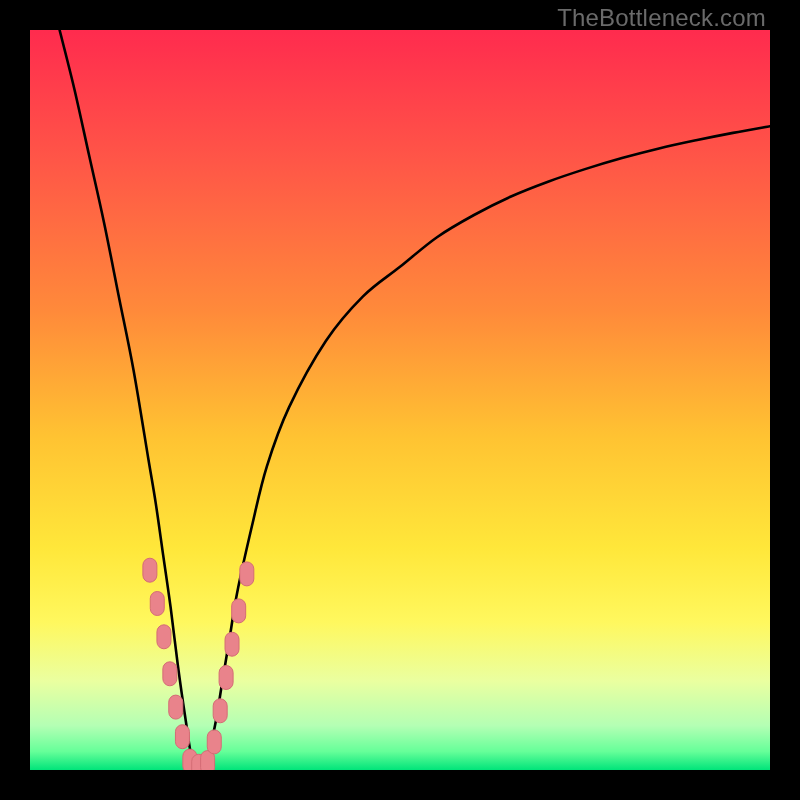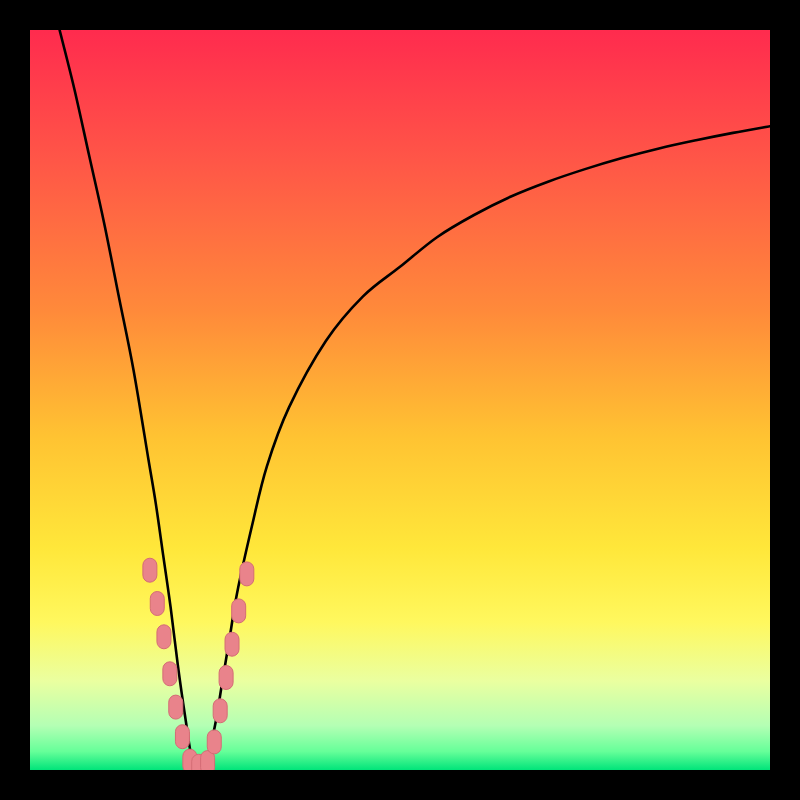--- a/index.html
+++ b/index.html
@@ -83,13 +83,14 @@
           <rect x="177.26" y="699.88" width="14" height="24" rx="7" fill="#e9838b" stroke="#d46c75" stroke-width="1"></rect>
           <rect x="183.18" y="668.80" width="14" height="24" rx="7" fill="#e9838b" stroke="#d46c75" stroke-width="1"></rect>
           <rect x="189.10" y="635.50" width="14" height="24" rx="7" fill="#e9838b" stroke="#d46c75" stroke-width="1"></rect>
           <rect x="195.02" y="602.20" width="14" height="24" rx="7" fill="#e9838b" stroke="#d46c75" stroke-width="1"></rect>
           <rect x="201.68" y="568.90" width="14" height="24" rx="7" fill="#e9838b" stroke="#d46c75" stroke-width="1"></rect>
           <rect x="209.82" y="531.90" width="14" height="24" rx="7" fill="#e9838b" stroke="#d46c75" stroke-width="1"></rect>
         </g>
     </svg>
   </div>
 
+  <div class="watermark">TheBottleneck.com</div>
 </div>
 
 </body></html>

